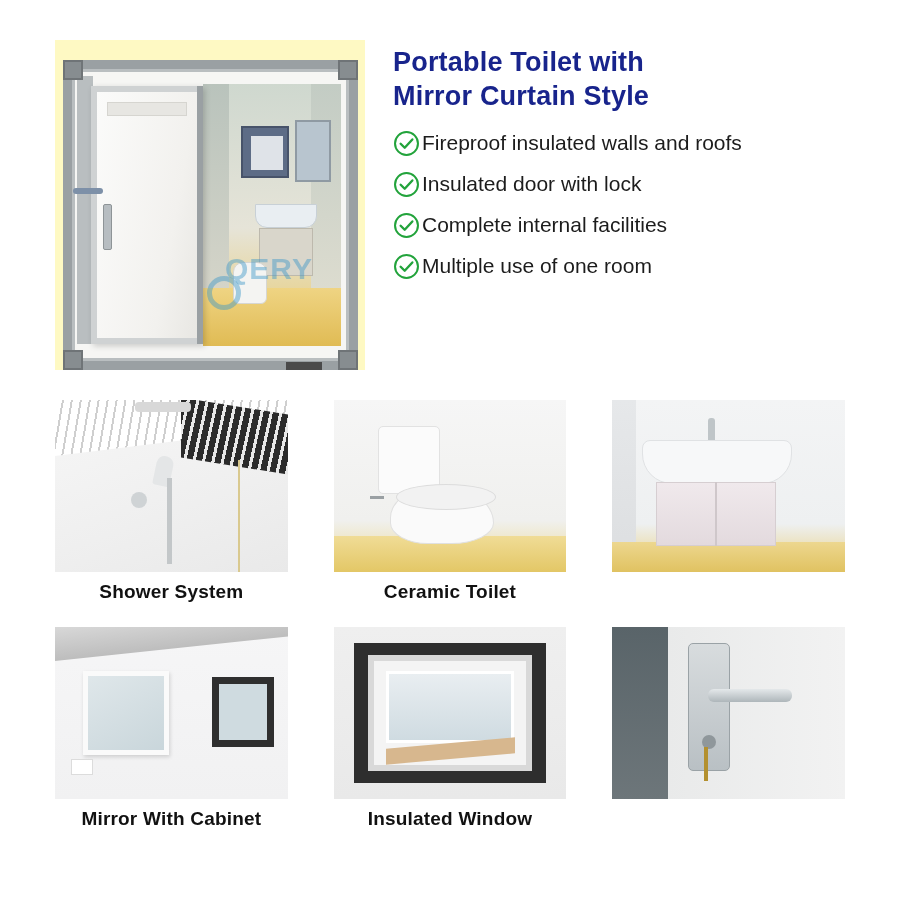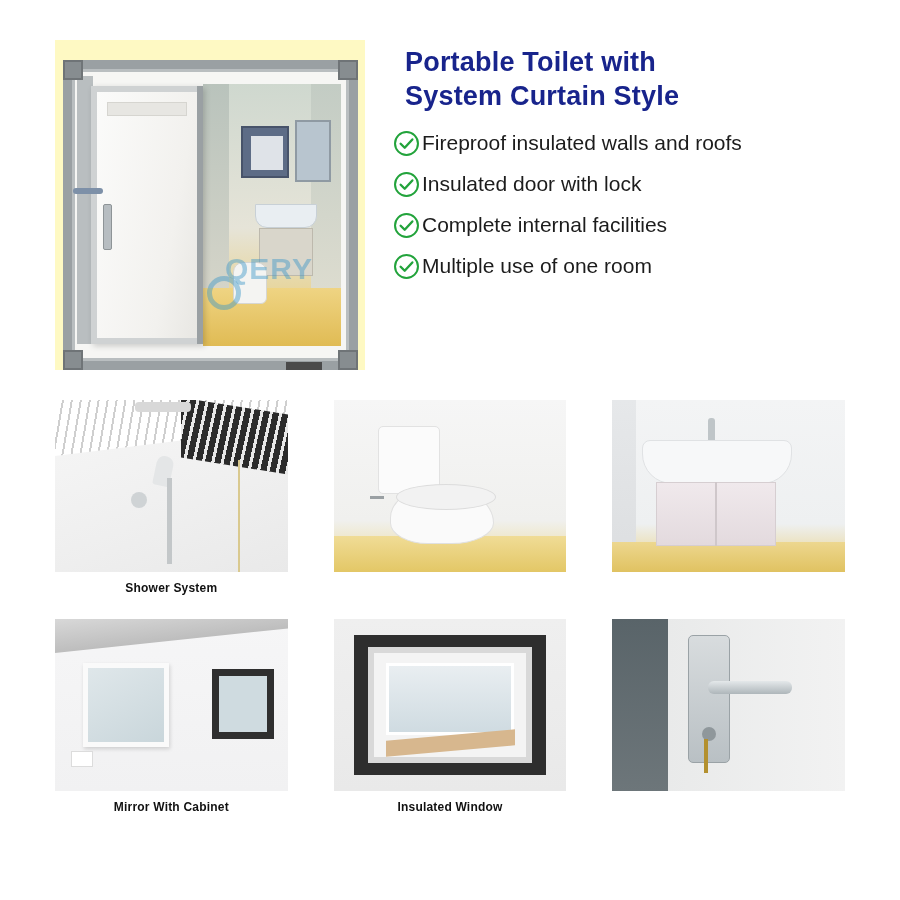--- a/index.html
+++ b/index.html
@@ -157,21 +157,21 @@
   
   .copy {
     flex: 1 1 auto;
     padding-top: 6px;
   }
   .headline {
     color: #18248c;
     font-weight: bold;
     font-size: 27px;
     line-height: 1.25;
-    margin: 0 0 16px 12px;
+    margin: 0 0 16px 0;
     letter-spacing: .2px;
   }
   .bullets { list-style: none; margin: 0; padding: 0; }
   .bullet {
     display: flex; align-items: center;
     gap: 2px;
     margin-bottom: 14px;
   }
   .check {
     flex: 0 0 auto;
@@ -197,21 +197,21 @@
   .cell { width: 100%; }
   .thumb {
     position: relative;
     width: 100%; height: 172px;
     overflow: hidden;
     background: #f3f3f3;
   }
   .caption {
     text-align: center;
     font-weight: bold;
-    font-size: 12px;
+    font-size: 19px;
     color: #111;
     padding: 9px 0 18px 0;
     letter-spacing: .2px;
   }
 
   
   .t1 { background: linear-gradient(160deg,#f7f7f7 0%,#efefef 60%,#e9e9e9 100%); }
   .t1 .ceil {
     position: absolute; left: 0; top: 0; width: 100%; height: 56px;
     background: repeating-linear-gradient(100deg,#ffffff 0 7px,#cfcfcf 7px 9px);
@@ -401,21 +401,21 @@
         <div class="corner c-br"></div>
       </div>
 
       <div class="wm-ring"></div>
       <div class="wm">QERY</div>
     </div>
 
     <div class="copy">
       <h1 class="headline">
         <span>Portable Toilet with</span><br>
-        <span>System Curtain Style</span>
+        <span>Mirror Curtain Style</span>
       </h1>
 
       <ul class="bullets">
         <li class="bullet">
           <span class="check">
             <svg viewBox="0 0 24 24" width="27" height="27">
               <circle cx="12" cy="12" r="10.2" fill="none" stroke="#22a33b" stroke-width="1.8"></circle>
               <path d="M6.8 12.2 L10.4 15.8 L17.2 8.4" fill="none" stroke="#22a33b" stroke-width="2.1" stroke-linecap="round" stroke-linejoin="round"></path>
             </svg>
           </span>
@@ -468,20 +468,21 @@
     </div>
 
     <div class="cell">
       <div class="thumb t2">
         <div class="floor"></div>
         <div class="tank"></div>
         <div class="bowl"></div>
         <div class="seat"></div>
         <div class="lineL"></div>
       </div>
+      <div class="caption">Ceramic Toilet</div>
     </div>
 
     <div class="cell">
       <div class="thumb t3">
         <div class="wallseam"></div>
         <div class="floor"></div>
         <div class="tap"></div>
         <div class="basin"></div>
         <div class="cab"></div>
         <div class="cabsplit"></div>

